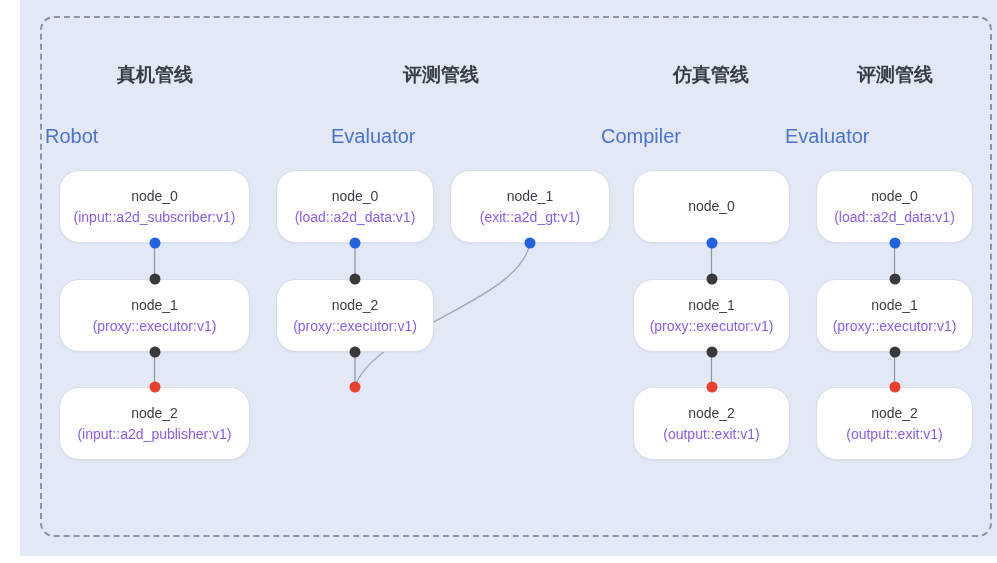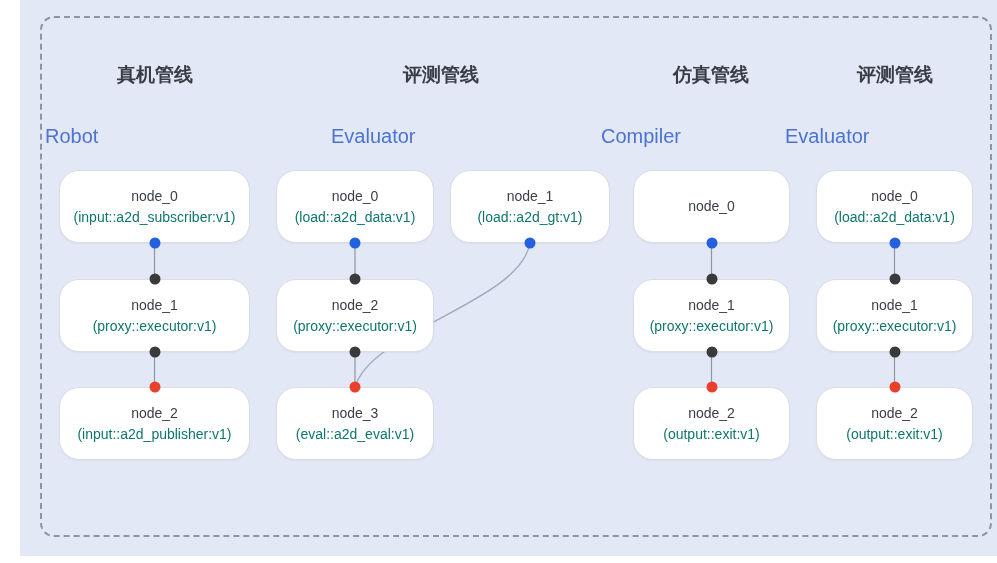--- a/index.html
+++ b/index.html
@@ -24,21 +24,21 @@
     position:absolute;top:123px;width:220px;height:26px;line-height:26px;
     text-align:left;font-size:20px;font-weight:400;color:#4c73d2;z-index:4;
   }
   .node{
     position:absolute;height:73px;box-sizing:border-box;z-index:2;
     background:#ffffff;border:1px solid #d9dde5;border-radius:20px;
     box-shadow:0 1px 2px rgba(70,80,110,0.06);
     display:flex;flex-direction:column;align-items:center;justify-content:center;
   }
   .nname{font-size:14px;line-height:21px;color:#3a3f47;}
-  .ntype{font-size:14px;line-height:21px;color:#0f766e;}
+  .ntype{font-size:14px;line-height:21px;color:#8b5cf6;}
   .dot{
     position:absolute;width:11px;height:11px;border-radius:50%;z-index:3;
     transform:translate(-50%,-50%);
   }
   .dot.in{background:#2361e0;}
   .dot.mid{background:#3a3a3c;}
   .dot.out{background:#e8402c;}
   
   .c0{left:25px;}   .c1{left:311px;}  .c2{left:581px;}  .c3{left:765px;}
   .r1{top:170px;}   .r2{top:279px;}   .r3{top:387px;}
@@ -93,29 +93,25 @@
     <div class="nname">node_2</div>
     <div class="ntype">(input::a2d_publisher:v1)</div>
   </div>
 
   <div class="node evalA-x r1">
     <div class="nname">node_0</div>
     <div class="ntype">(load::a2d_data:v1)</div>
   </div>
   <div class="node evalB-x r1">
     <div class="nname">node_1</div>
-    <div class="ntype">(load::a2d_gt:v1)</div>
+    <div class="ntype">(exit::a2d_gt:v1)</div>
   </div>
   <div class="node evalA-x r2">
     <div class="nname">node_2</div>
     <div class="ntype">(proxy::executor:v1)</div>
-  </div>
-  <div class="node evalA-x r3">
-    <div class="nname">node_3</div>
-    <div class="ntype">(eval::a2d_eval:v1)</div>
   </div>
 
   <div class="node sim-x r1">
     <div class="nname">node_0</div>
   </div>
   <div class="node sim-x r2">
     <div class="nname">node_1</div>
     <div class="ntype">(proxy::executor:v1)</div>
   </div>
   <div class="node sim-x r3">

